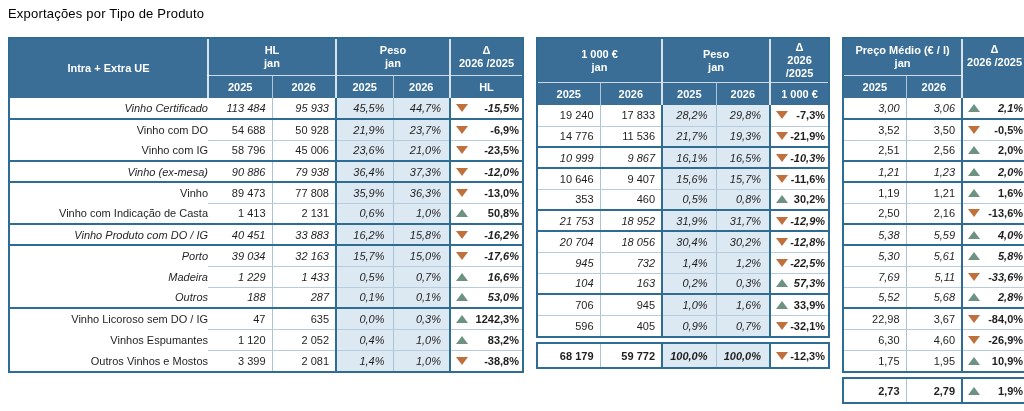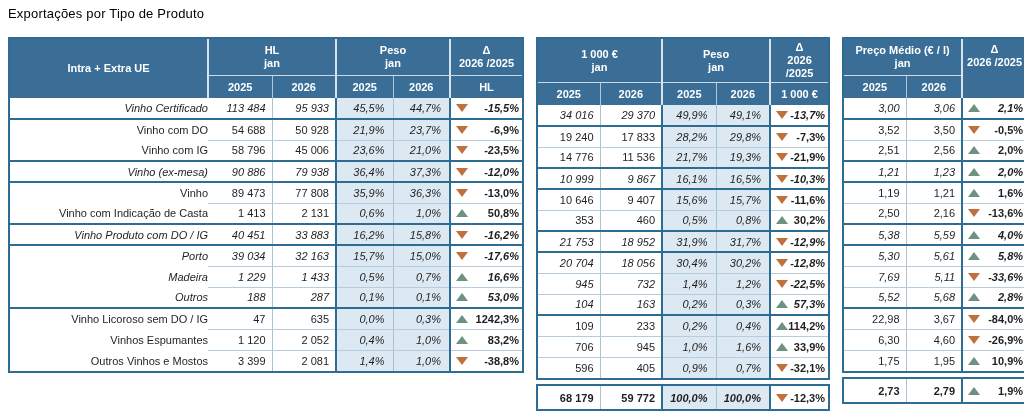--- a/index.html
+++ b/index.html
@@ -294,32 +294,20 @@
             </tr>
             <tr class="yr">
               <th>2025</th>
               <th class="wtl">2026</th>
               <th class="wfl">2025</th>
               <th class="wtl">2026</th>
               <th class="wfl">1 000 €</th>
             </tr>
           </thead>
           <tbody>
-              <tr class="it gend ">
-                <td class="num">34 016</td>
-                <td class="num tl">29 370</td>
-                <td class="num peso fl">49,9%</td>
-                <td class="num peso tl">49,1%</td>
-                <td class="delta fl">
-                  <span class="dcell">
-                    <span class="tri down"></span>
-                    <span class="dval">-13,7%</span>
-                  </span>
-                </td>
-              </tr>
               <tr class="">
                 <td class="num">19 240</td>
                 <td class="num tl">17 833</td>
                 <td class="num peso fl">28,2%</td>
                 <td class="num peso tl">29,8%</td>
                 <td class="delta fl">
                   <span class="dcell">
                     <span class="tri down"></span>
                     <span class="dval">-7,3%</span>
                   </span>
@@ -411,32 +399,20 @@
               </tr>
               <tr class="it ind gend ">
                 <td class="num">104</td>
                 <td class="num tl">163</td>
                 <td class="num peso fl">0,2%</td>
                 <td class="num peso tl">0,3%</td>
                 <td class="delta fl">
                   <span class="dcell">
                     <span class="tri up"></span>
                     <span class="dval">57,3%</span>
-                  </span>
-                </td>
-              </tr>
-              <tr class="">
-                <td class="num">109</td>
-                <td class="num tl">233</td>
-                <td class="num peso fl">0,2%</td>
-                <td class="num peso tl">0,4%</td>
-                <td class="delta fl">
-                  <span class="dcell">
-                    <span class="tri up"></span>
-                    <span class="dval">114,2%</span>
                   </span>
                 </td>
               </tr>
               <tr class="">
                 <td class="num">706</td>
                 <td class="num tl">945</td>
                 <td class="num peso fl">1,0%</td>
                 <td class="num peso tl">1,6%</td>
                 <td class="delta fl">
                   <span class="dcell">

